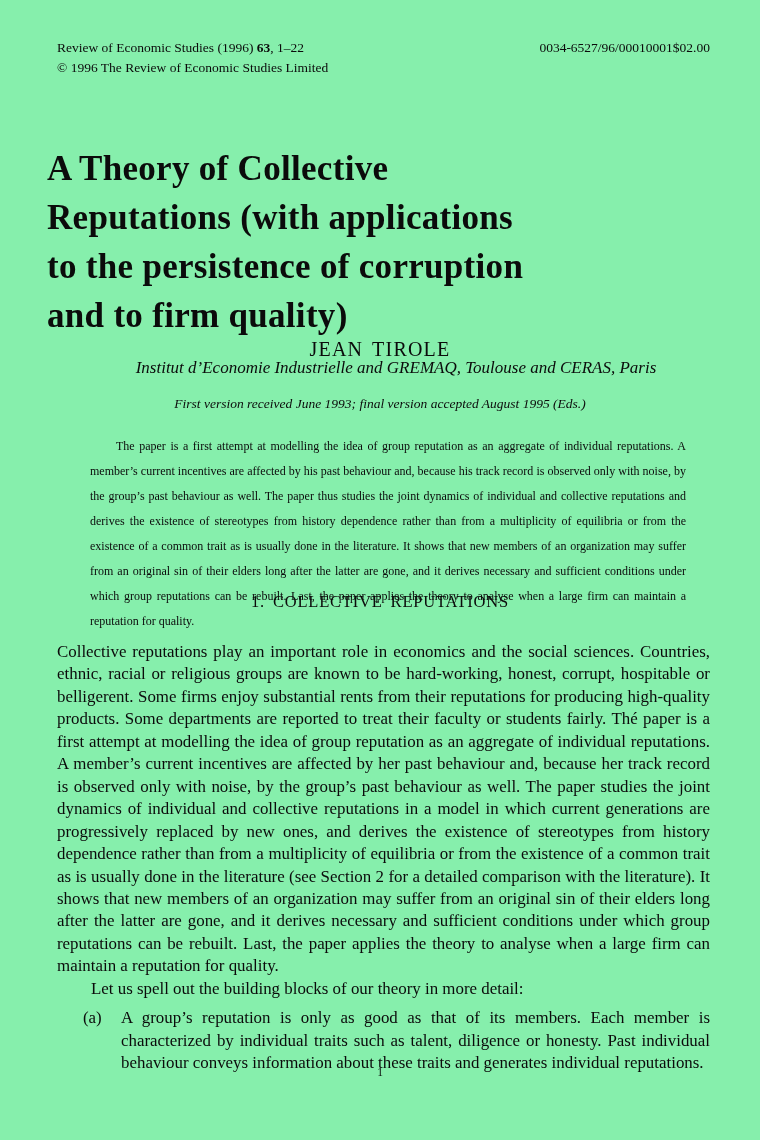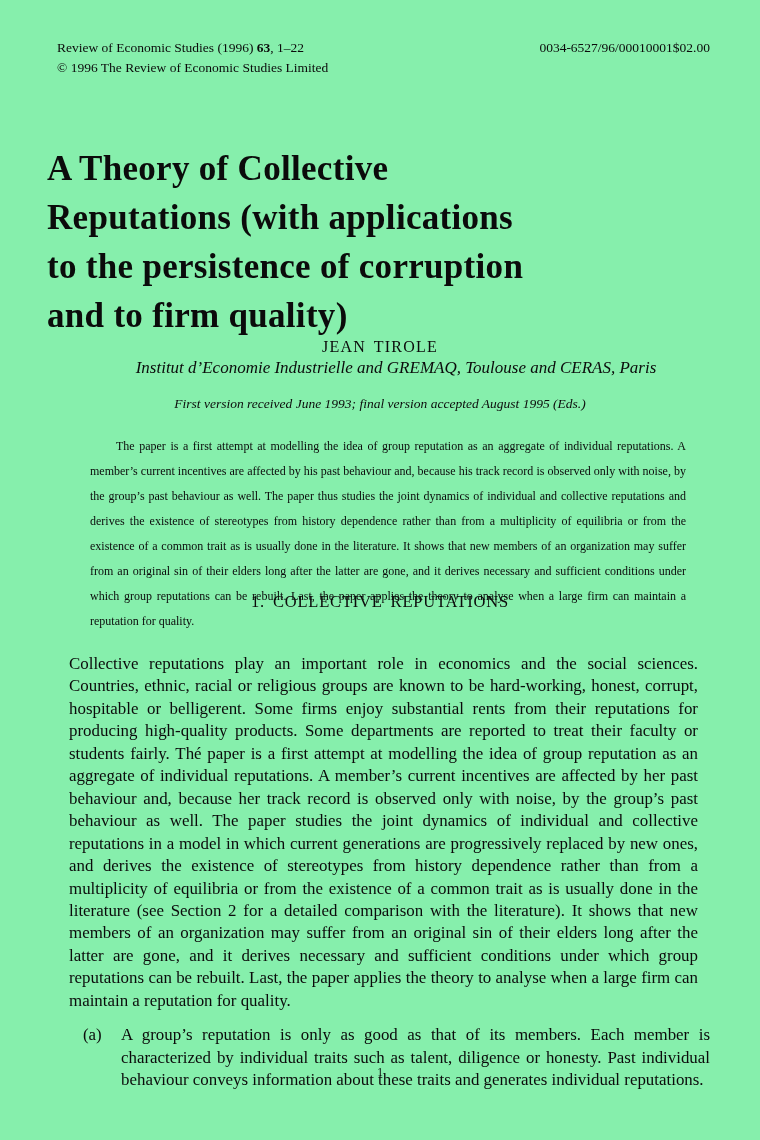--- a/index.html
+++ b/index.html
@@ -47,21 +47,21 @@
     padding-left: 47px;
   }
 
   
   .author-name {
     position: absolute;
     top: 338px;
     left: 0;
     width: 100%;
     text-align: center;
-    font-size: 16px;
+    font-size: 20px;
     letter-spacing: 1.2px;
     word-spacing: 3px;
   }
   .author-affiliation {
     position: absolute;
     top: 358px;
     left: 16px;
     width: 100%;
     text-align: center;
     font-style: italic;
@@ -102,21 +102,21 @@
   }
   .body-text {
     position: absolute;
     top: 641px;
     left: 57px;
     width: 653px;
     font-size: 16.9px;
     line-height: 22.45px;
     text-align: justify;
   }
-  .body-text p { margin: 12px; }
+  .body-text p { margin: 0; }
   .para-indent { text-indent: 34px; }
 
   
   .list-item {
     display: flex;
     margin-top: 7px;
   }
   .list-marker {
     flex: 0 0 38px;
     padding-left: 26px;
@@ -161,20 +161,21 @@
   <div class="author-name">JEAN TIROLE</div>
   <div class="author-affiliation">Institut d’Economie Industrielle and GREMAQ, Toulouse and CERAS, Paris</div>
   <div class="received-line">First version received June 1993; final version accepted August 1995 (Eds.)</div>
 
   <div class="abstract">The paper is a first attempt at modelling the idea of group reputation as an aggregate of individual reputations. A member’s current incentives are affected by his past behaviour and, because his track record is observed only with noise, by the group’s past behaviour as well. The paper thus studies the joint dynamics of individual and collective reputations and derives the existence of stereotypes from history dependence rather than from a multiplicity of equilibria or from the existence of a common trait as is usually done in the literature. It shows that new members of an organization may suffer from an original sin of their elders long after the latter are gone, and it derives necessary and sufficient conditions under which group reputations can be rebuilt. Last, the paper applies the theory to analyse when a large firm can maintain a reputation for quality.</div>
 
   <div class="section-heading">1. COLLECTIVE REPUTATIONS</div>
 
   <div class="body-text">
     <p>Collective reputations play an important role in economics and the social sciences. Countries, ethnic, racial or religious groups are known to be hard-working, honest, corrupt, hospitable or belligerent. Some firms enjoy substantial rents from their reputations for producing high-quality products. Some departments are reported to treat their faculty or students fairly. Thé paper is a first attempt at modelling the idea of group reputation as an aggregate of individual reputations. A member’s current incentives are affected by her past behaviour and, because her track record is observed only with noise, by the group’s past behaviour as well. The paper studies the joint dynamics of individual and collective reputations in a model in which current generations are progressively replaced by new ones, and derives the existence of stereotypes from history dependence rather than from a multiplicity of equilibria or from the existence of a common trait as is usually done in the literature (see Section 2 for a detailed comparison with the literature). It shows that new members of an organization may suffer from an original sin of their elders long after the latter are gone, and it derives necessary and sufficient conditions under which group reputations can be rebuilt. Last, the paper applies the theory to analyse when a large firm can maintain a reputation for quality.</p>
+    <p class="para-indent">Let us spell out the building blocks of our theory in more detail:</p>
     <div class="list-item">
       <span class="list-marker">(a)</span>
       <span class="list-content"><span class="lead-italic">A group’s reputation is only as good as that of its members.</span><span> Each member is characterized by individual traits such as talent, diligence or honesty. Past individual behaviour conveys information about these traits and generates individual reputations.</span></span>
     </div>
   </div>
 
   <div class="page-number">1</div>
 
 </div>
 

